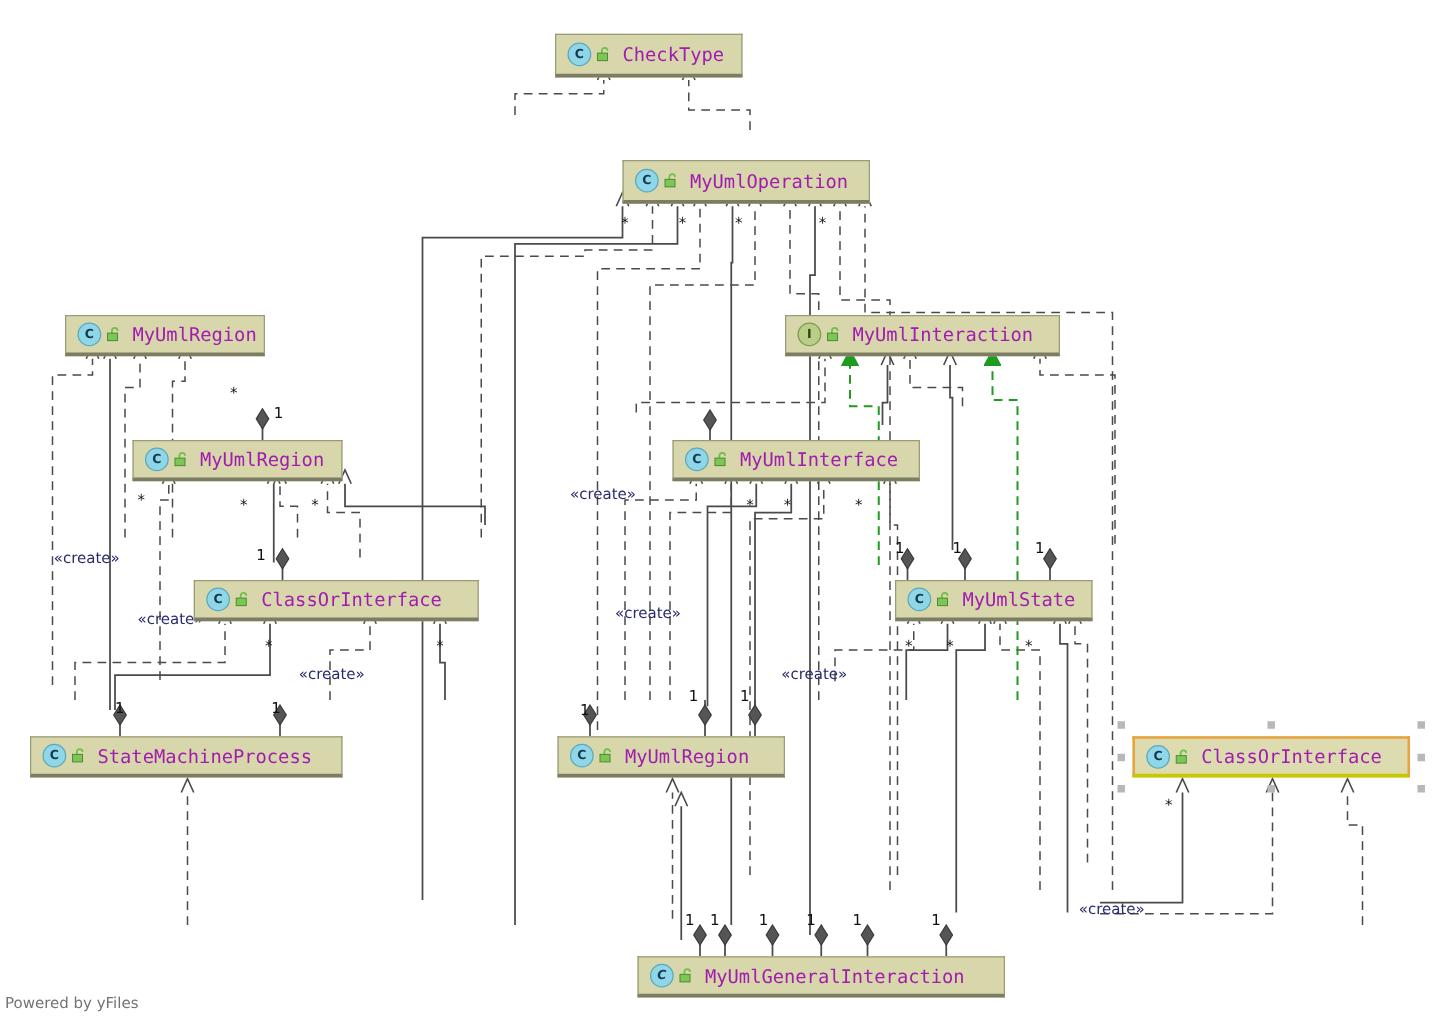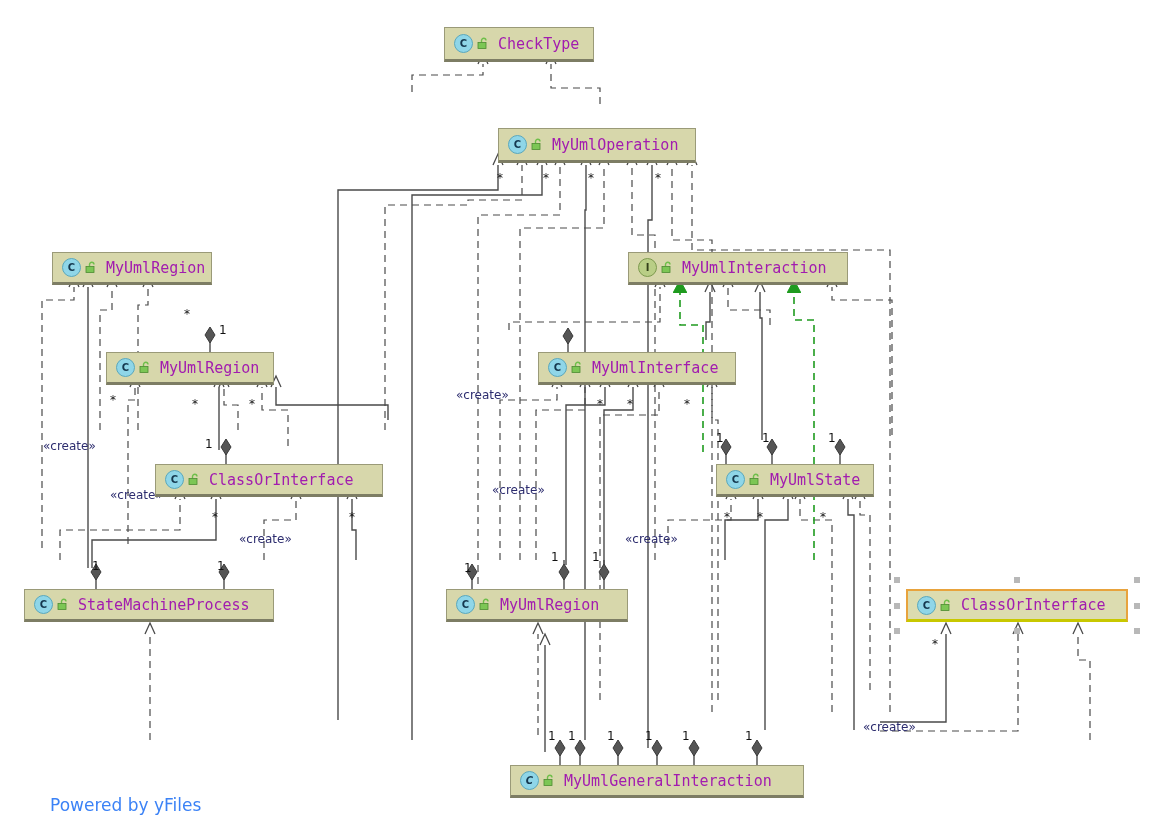--- a/index.html
+++ b/index.html
@@ -21,22 +21,22 @@
        display:flex;align-items:center;justify-content:center;
        font-size:10px;font-weight:bold;color:#15384f;
        font-family:"DejaVu Sans","Liberation Sans",sans-serif;}
   .icn.cls{background:#8fd6e8;border:1px solid #5aa8bd;}
   .icn.abs{background:#8fd6e8;border:1px solid #5aa8bd;font-style:italic;}
   .icn.iface{background:#b9ce86;border:1px solid #7d9a4e;color:#33401a;}
   .lock{width:12px;height:13px;margin-left:4px;margin-right:9px;flex:0 0 auto;}
 
   .handle{position:absolute;width:6px;height:6px;background:#b8b8b8;}
 
-  .wm{position:absolute;left:4px;top:795px;font-size:17px;color:#3b82f6;
-      font-family:"DejaVu Sans","Liberation Sans",sans-serif;margin-left:46px;}
+  .wm{position:absolute;left:4px;top:795px;font-size:12px;color:#737373;
+      font-family:"DejaVu Sans","Liberation Sans",sans-serif;}
 
   .elbl{font-family:"DejaVu Sans","Liberation Sans",sans-serif;
         font-size:12px;fill:#2c2c6e;}
   .mlbl{font-family:"DejaVu Sans","Liberation Sans",sans-serif;
         font-size:12px;fill:#111111;}
 </style>
 </head>
 <body>
 
 <div id="canvas">

